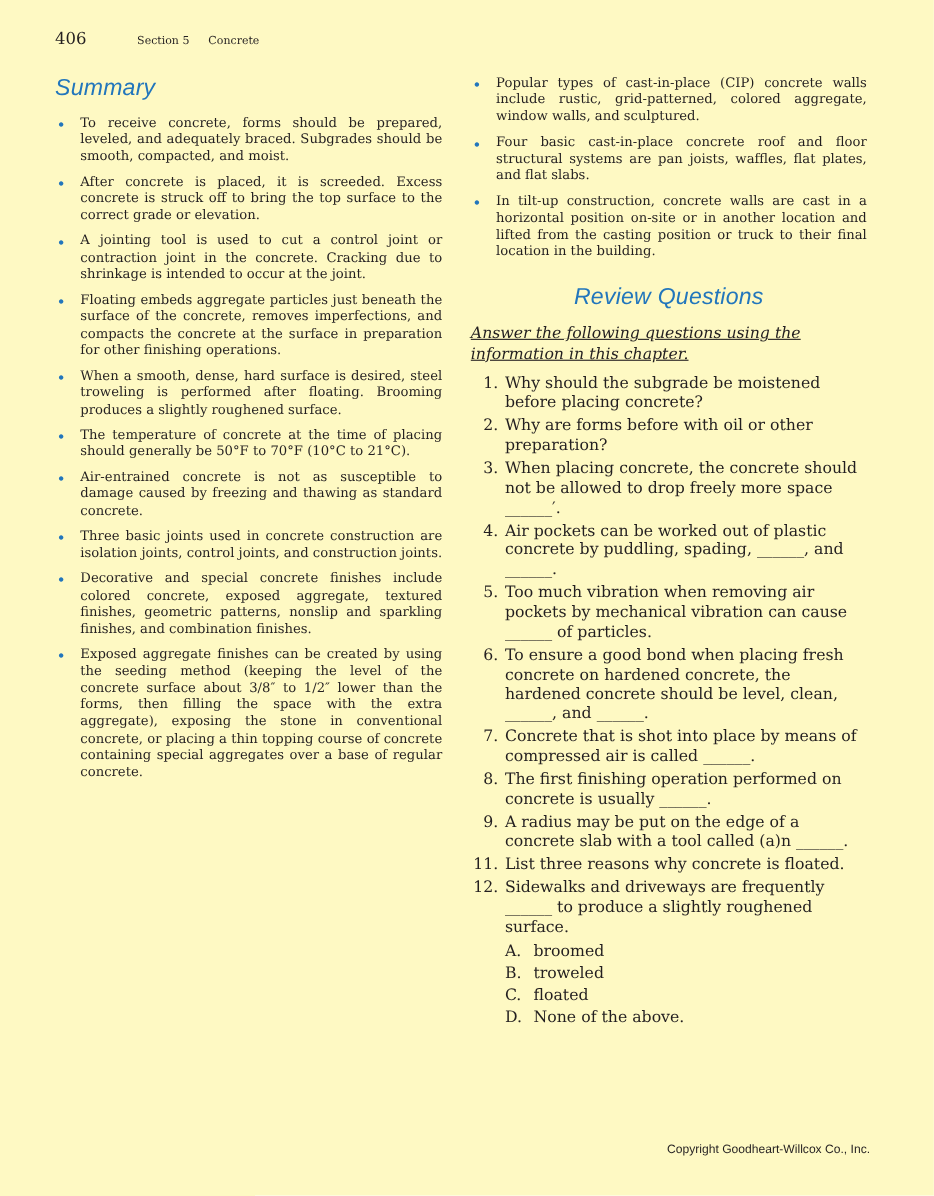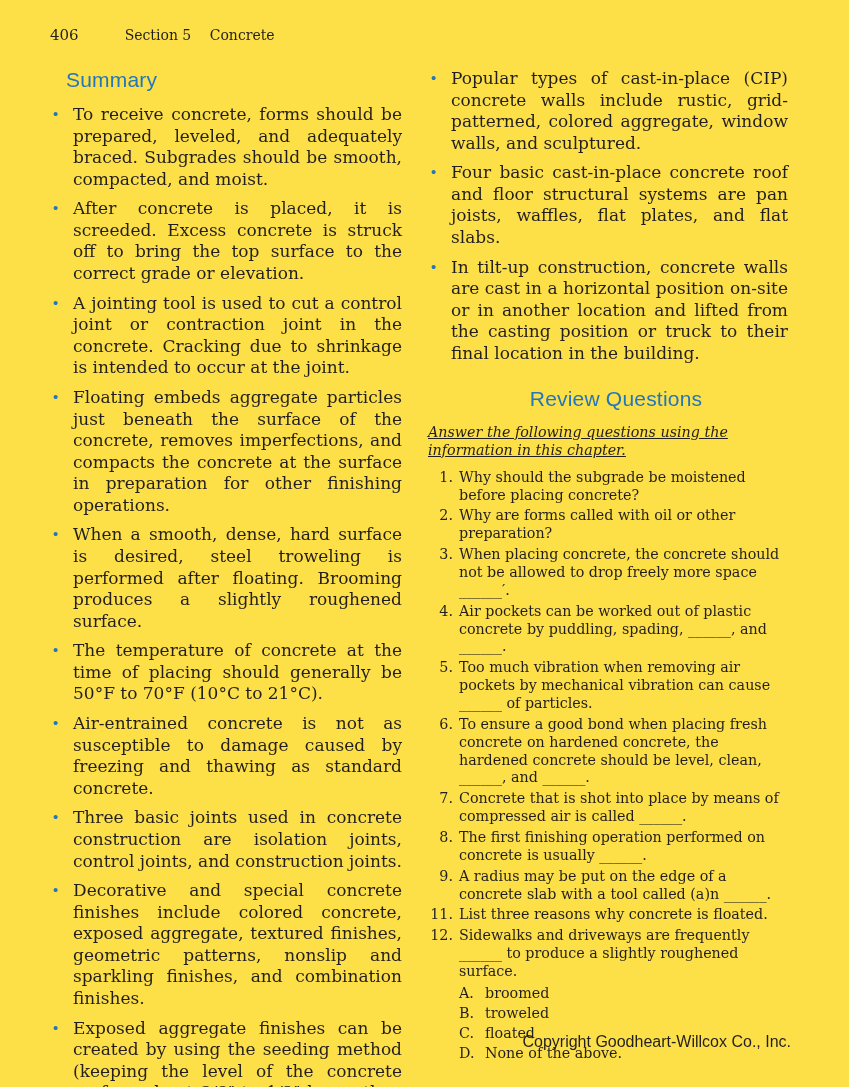--- a/index.html
+++ b/index.html
@@ -1,51 +1,52 @@
 <!DOCTYPE html>
 <html><head>
 <meta charset="utf-8">
 <style>
   html,body { margin:0; padding:0; background:#ffffff; }
   .page {
     position:relative;
     width:849px; height:1087px;
-    background:#fde047;
+    background:#fef9c3;
     font-family:"DejaVu Serif", serif;
     color:#231f20;
     box-sizing:border-box;
     overflow:hidden;
   }
   .inner { padding:26px 57px 0 50px; }
 
   .header { display:flex; align-items:baseline; margin-bottom:24px; }
   .page-number { font-size:15px; }
-  .running-head { margin-left:46px; font-size:14px; }
+  .running-head { margin-left:46px; font-size:10px; }
   .running-head .sec-label { margin-right:14px; }
 
   .cols { display:flex; gap:26px; }
   .col-left  { width:352px; }
   .col-right { width:360px; }
 
   .blue-heading {
     font-family:"Liberation Sans", sans-serif;
     color:#2276bc;
     font-size:21px;
     font-weight:500;
-    margin:0 0 12px 16px;
+    margin:0 0 12px 0;
     letter-spacing:0.2px;
+    font-style:italic;
   }
   .rq-heading { margin-top:22px;text-align:center; }
 
   ul.bullets { list-style:none; margin:0; padding:0; }
   ul.bullets li {
     position:relative;
     padding-left:23px;
     text-align:justify;
-    font-size:17px;
+    font-size:12px;
     line-height:1.27;
     margin-bottom:8px;
   }
   ul.bullets li::before {
     content:"\2022";
     position:absolute;
     left:3px; top:0;
     color:#2276bc;
     font-family:"Liberation Sans", sans-serif;
     font-size:15px;
@@ -77,21 +78,21 @@
     column-gap:5px;
     font-size:14.3px;
     line-height:1.27;
     margin-bottom:2px;
   }
 
   .footer {
     position:absolute;
     right:58px; bottom:36px;
     font-family:"Liberation Sans", sans-serif;
-    font-size:16px;
+    font-size:11px;
     color:#231f20;
   }
 </style>
 </head>
 <body>
 
 <div class="page">
   <div class="inner">
 
     <div class="header">
@@ -130,21 +131,21 @@
         <h2 class="blue-heading rq-heading">Review Questions</h2>
         <p class="rq-intro">Answer the following questions using the information in this chapter.</p>
 
         <div class="questions">
           <div class="q-row">
             <span class="q-num">1.</span>
             <span class="q-text">Why should the subgrade be moistened before placing concrete?</span>
           </div>
           <div class="q-row">
             <span class="q-num">2.</span>
-            <span class="q-text">Why are forms called with oil or other preparation?</span>
+            <span class="q-text">Why are forms before with oil or other preparation?</span>
           </div>
           <div class="q-row">
             <span class="q-num">3.</span>
             <span class="q-text">When placing concrete, the concrete should not be allowed to drop freely more space ______′.</span>
           </div>
           <div class="q-row">
             <span class="q-num">4.</span>
             <span class="q-text">Air pockets can be worked out of plastic concrete by puddling, spading, ______, and ______.</span>
           </div>
           <div class="q-row">

